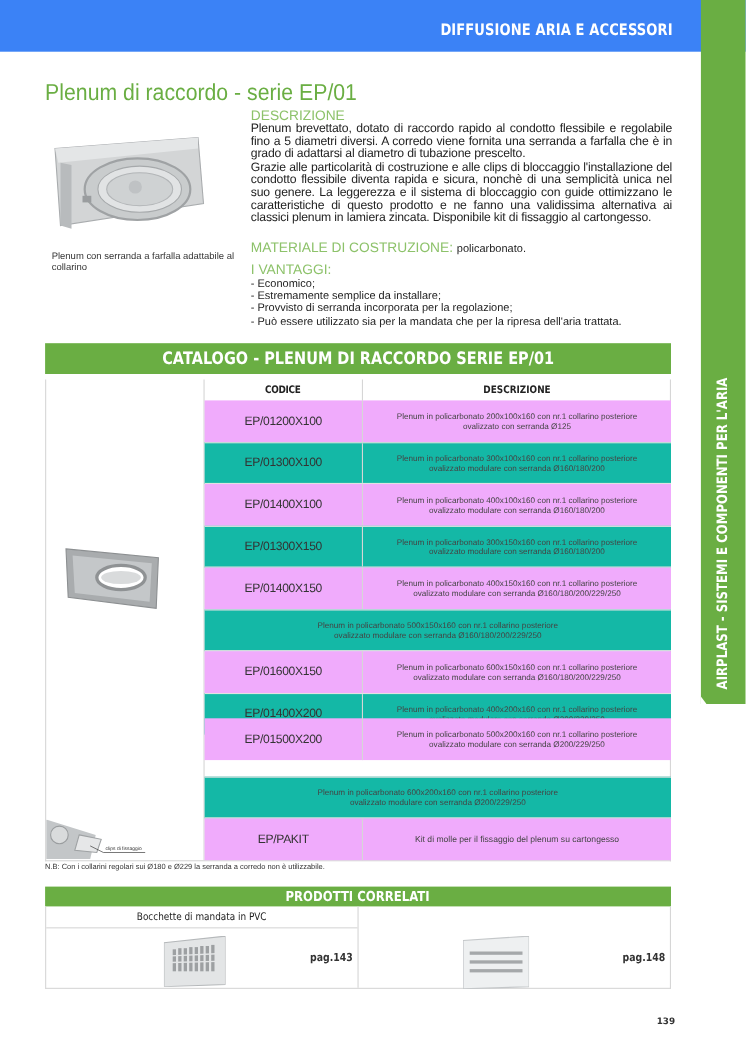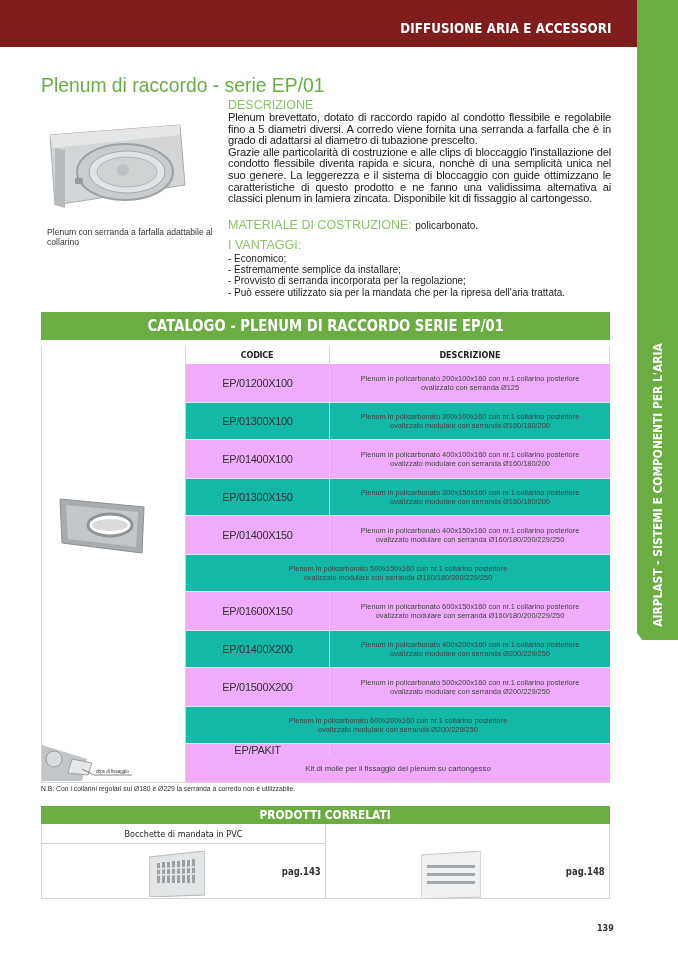--- a/index.html
+++ b/index.html
@@ -1,19 +1,19 @@
 <!DOCTYPE html>
 <html><head>
 <meta charset="utf-8">
 <style>
   * { box-sizing: border-box; margin: 0; padding: 0; }
   html, body { width: 678px; height: 959px; background: #ffffff; overflow: hidden; }
   body { position: relative; font-family: "Liberation Sans", sans-serif; color: #2a2a2a; }
 
-  .top-band { position: absolute; left: 0; top: 0; width: 678px; height: 47px; background: #7f1d1d; }
+  .top-band { position: absolute; left: 0; top: 0; width: 678px; height: 47px; background: #3b82f6; }
   .top-band .section-title { position: absolute; right: 66px; top: 20px; font-family: "DejaVu Sans", sans-serif; font-weight: bold; color: #fff; font-size: 14.5px; letter-spacing: 0.1px; transform: scaleX(0.82); transform-origin: right center; }
   .side-strip { position: absolute; left: 637px; top: 0; width: 41px; height: 640px; background: #6aae43; clip-path: polygon(0 0, 100% 0, 100% 100%, 0 100%, 0 100%); }
   .side-strip .side-cut { position: absolute; left: 0; bottom: -1px; width: 0; height: 0; border-left: 6px solid #fff; border-top: 8px solid transparent; }
   .side-label { position: absolute; left: 657px; top: 485px; transform: translate(-50%, -50%) rotate(-90deg); white-space: nowrap; color: #fff; font-family: "DejaVu Sans", sans-serif; font-weight: bold; font-size: 13px; transform-origin: center; }
   .side-label span { display: inline-block; transform: scaleX(0.82); }
 
   .page-title { position: absolute; left: 41px; top: 73px; font-size: 21px; color: #6aae43; font-weight: normal; transform: scaleX(0.92); transform-origin: left; }
 
   .hero-img { position: absolute; left: 45px; top: 120px; width: 150px; height: 100px; }
   .hero-caption { position: absolute; left: 47px; top: 227px; width: 180px; font-size: 8.6px; line-height: 10px; color: #333; }
@@ -189,38 +189,38 @@
   </div>
   <div class="row white" style="top:285px;height:38px;">
     <div class="c-code">EP/01400X200</div>
     <div class="c-desc">
         <div>
           <div>Plenum in policarbonato 400x200x160 con nr.1 collarino posteriore</div>
           <div>ovalizzato modulare con serranda Ø200/229/250</div>
         </div>
       </div>
   </div>
-  <div class="row green" style="top:323px;height:38px;">
+  <div class="row green" style="top:308px;height:38px;">
     <div class="c-code">EP/01500X200</div>
     <div class="c-desc">
         <div>
           <div>Plenum in policarbonato 500x200x160 con nr.1 collarino posteriore</div>
           <div>ovalizzato modulare con serranda Ø200/229/250</div>
         </div>
       </div>
   </div>
   <div class="row white" style="top:361px;height:38px;">
     <div class="c-desc">
         <div>
           <div>Plenum in policarbonato 600x200x160 con nr.1 collarino posteriore</div>
           <div>ovalizzato modulare con serranda Ø200/229/250</div>
         </div>
       </div>
   </div>
-  <div class="row green" style="top:399px;height:38px;flex-direction:column;">
+  <div class="row green" style="top:399px;height:38px;">
     <div class="c-code">EP/PAKIT</div>
     <div class="c-desc" style="font-size:7.8px;">
         <div>Kit di molle per il fissaggio del plenum su cartongesso</div>
       </div>
   </div>
 </div>
 
 <div class="nb-note">N.B: Con i collarini regolari sui Ø180 e Ø229 la serranda a corredo non è utilizzabile.</div>
 
 <div class="rel-header"><span>PRODOTTI CORRELATI</span></div>

